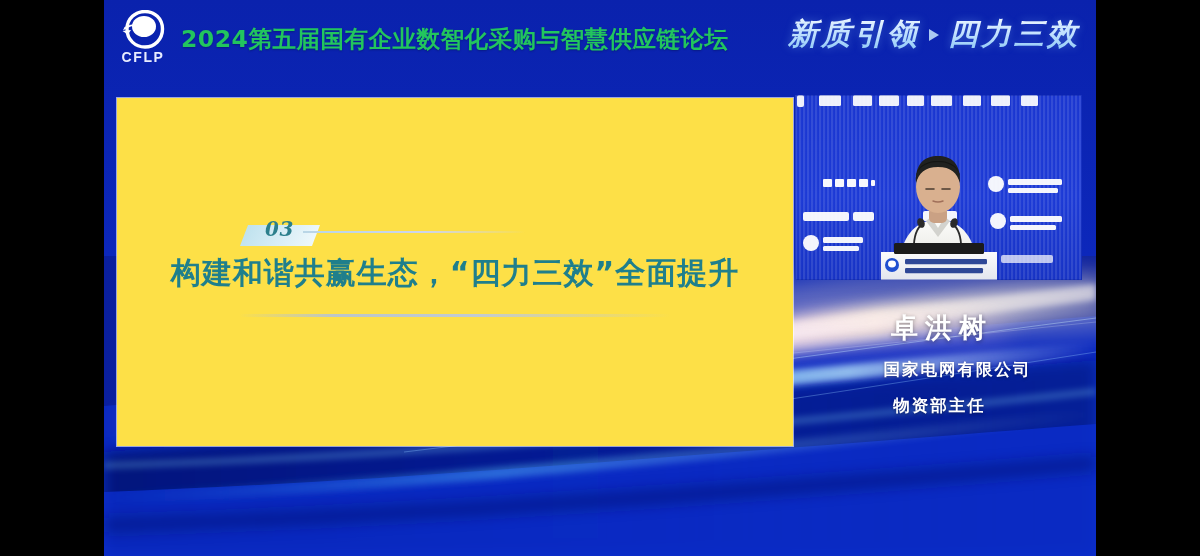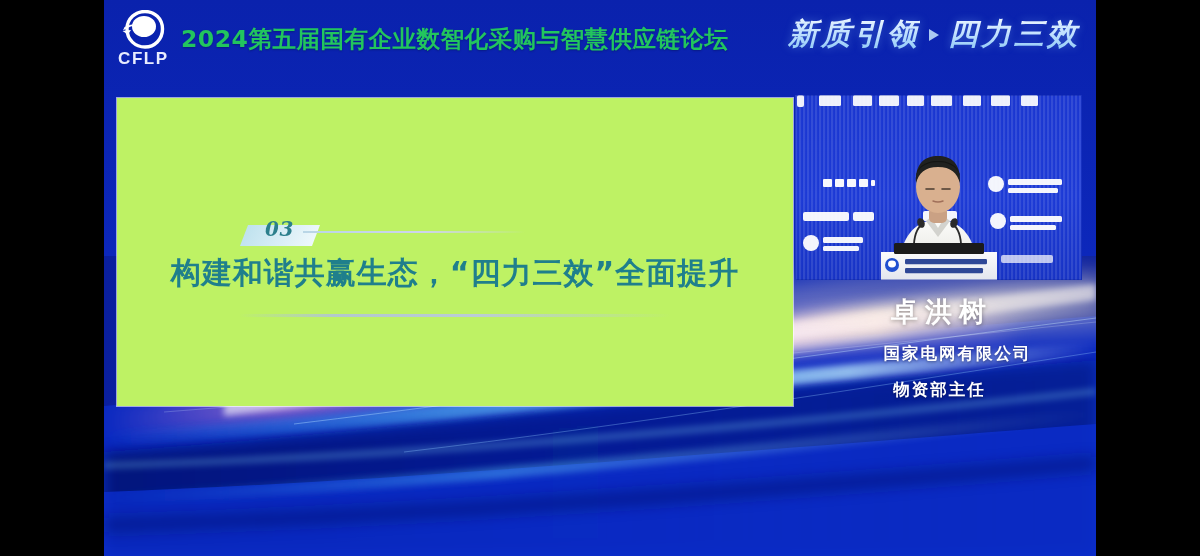--- a/index.html
+++ b/index.html
@@ -57,21 +57,21 @@
   #cflp-logo {
     position: relative; width: 50px; height: 58px;
     flex: none;
   }
   #cflp-logo .mark {
     position: absolute; left: 3px; top: 0; width: 44px; height: 40px;
   }
   #cflp-logo .wordmark {
     position: absolute; left: 0; top: 39px; width: 50px;
     text-align: center;
-    font-size: 17px; font-weight: 700; letter-spacing: 1.6px;
+    font-size: 14px; font-weight: 700; letter-spacing: 1.6px;
     color: #e8ecff;
     font-family: "Liberation Sans", sans-serif;
   }
   #header-title {
     font-size: 23.5px;
     font-weight: 700;
     color: #22c55e;
     letter-spacing: 0.5px;
     white-space: nowrap;
     font-family: "DejaVu Sans", "Liberation Sans", sans-serif;
@@ -98,22 +98,22 @@
     border-left: 10px solid #bcdcf8;
     border-top: 6px solid transparent;
     border-bottom: 6px solid transparent;
     opacity: .9;
   }
 
   
   #slide {
     position: absolute;
     left: 13px; top: 98px;
-    width: 676px; height: 308px;
-    background: #bef264;
+    width: 676px; height: 348px;
+    background: #fde047;
     z-index: 14;
     box-shadow: 0 0 0 1px rgba(255,255,255,.6);
     overflow: hidden;
   }
   #slide-inner { position: relative; width: 100%; height: 100%; }
 
   #badge-row {
     position: absolute; left: 127px; top: 124px;
     display: flex; align-items: center;
     width: 420px; height: 26px;
@@ -177,21 +177,21 @@
   
   #nameplate {
     position: absolute;
     left: 691px; top: 286px;
     width: 287px; height: 135px;
     z-index: 16;
     text-align: center;
     color: #ffffff;
   }
   #speaker-name {
-    margin-top: 8px;
+    margin-top: 24px;
     font-size: 27px; font-weight: 700; letter-spacing: 7px;
     text-indent: 7px;
     font-family: "DejaVu Sans", "Liberation Sans", sans-serif;
     text-shadow: 0 1px 4px rgba(0,0,0,.4);
   }
   #speaker-org {
     margin-top: 13px;
     font-size: 16.5px; font-weight: 700; letter-spacing: 2px;
     text-indent: 2px;
     font-family: "DejaVu Sans", "Liberation Sans", sans-serif;

